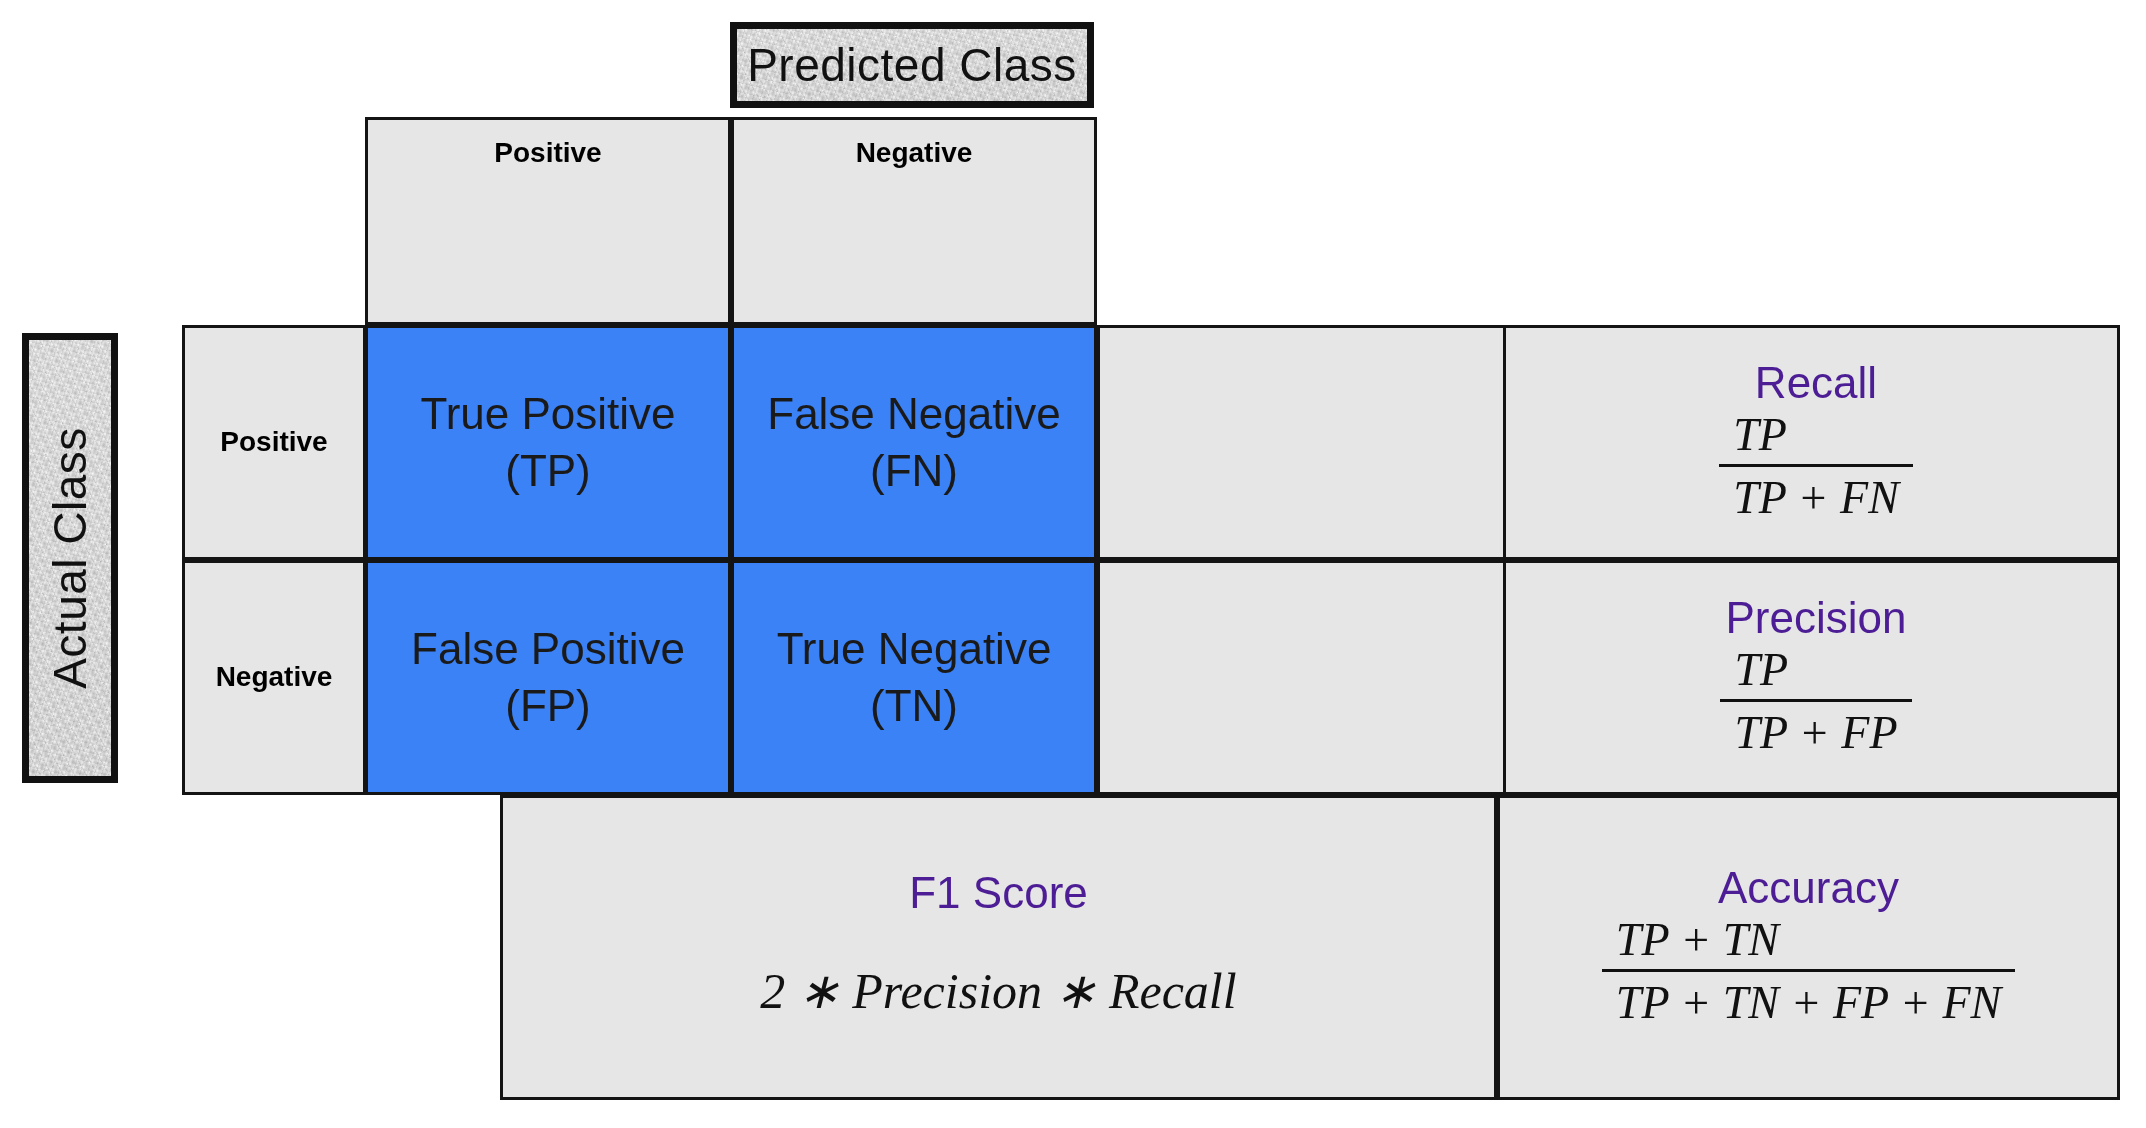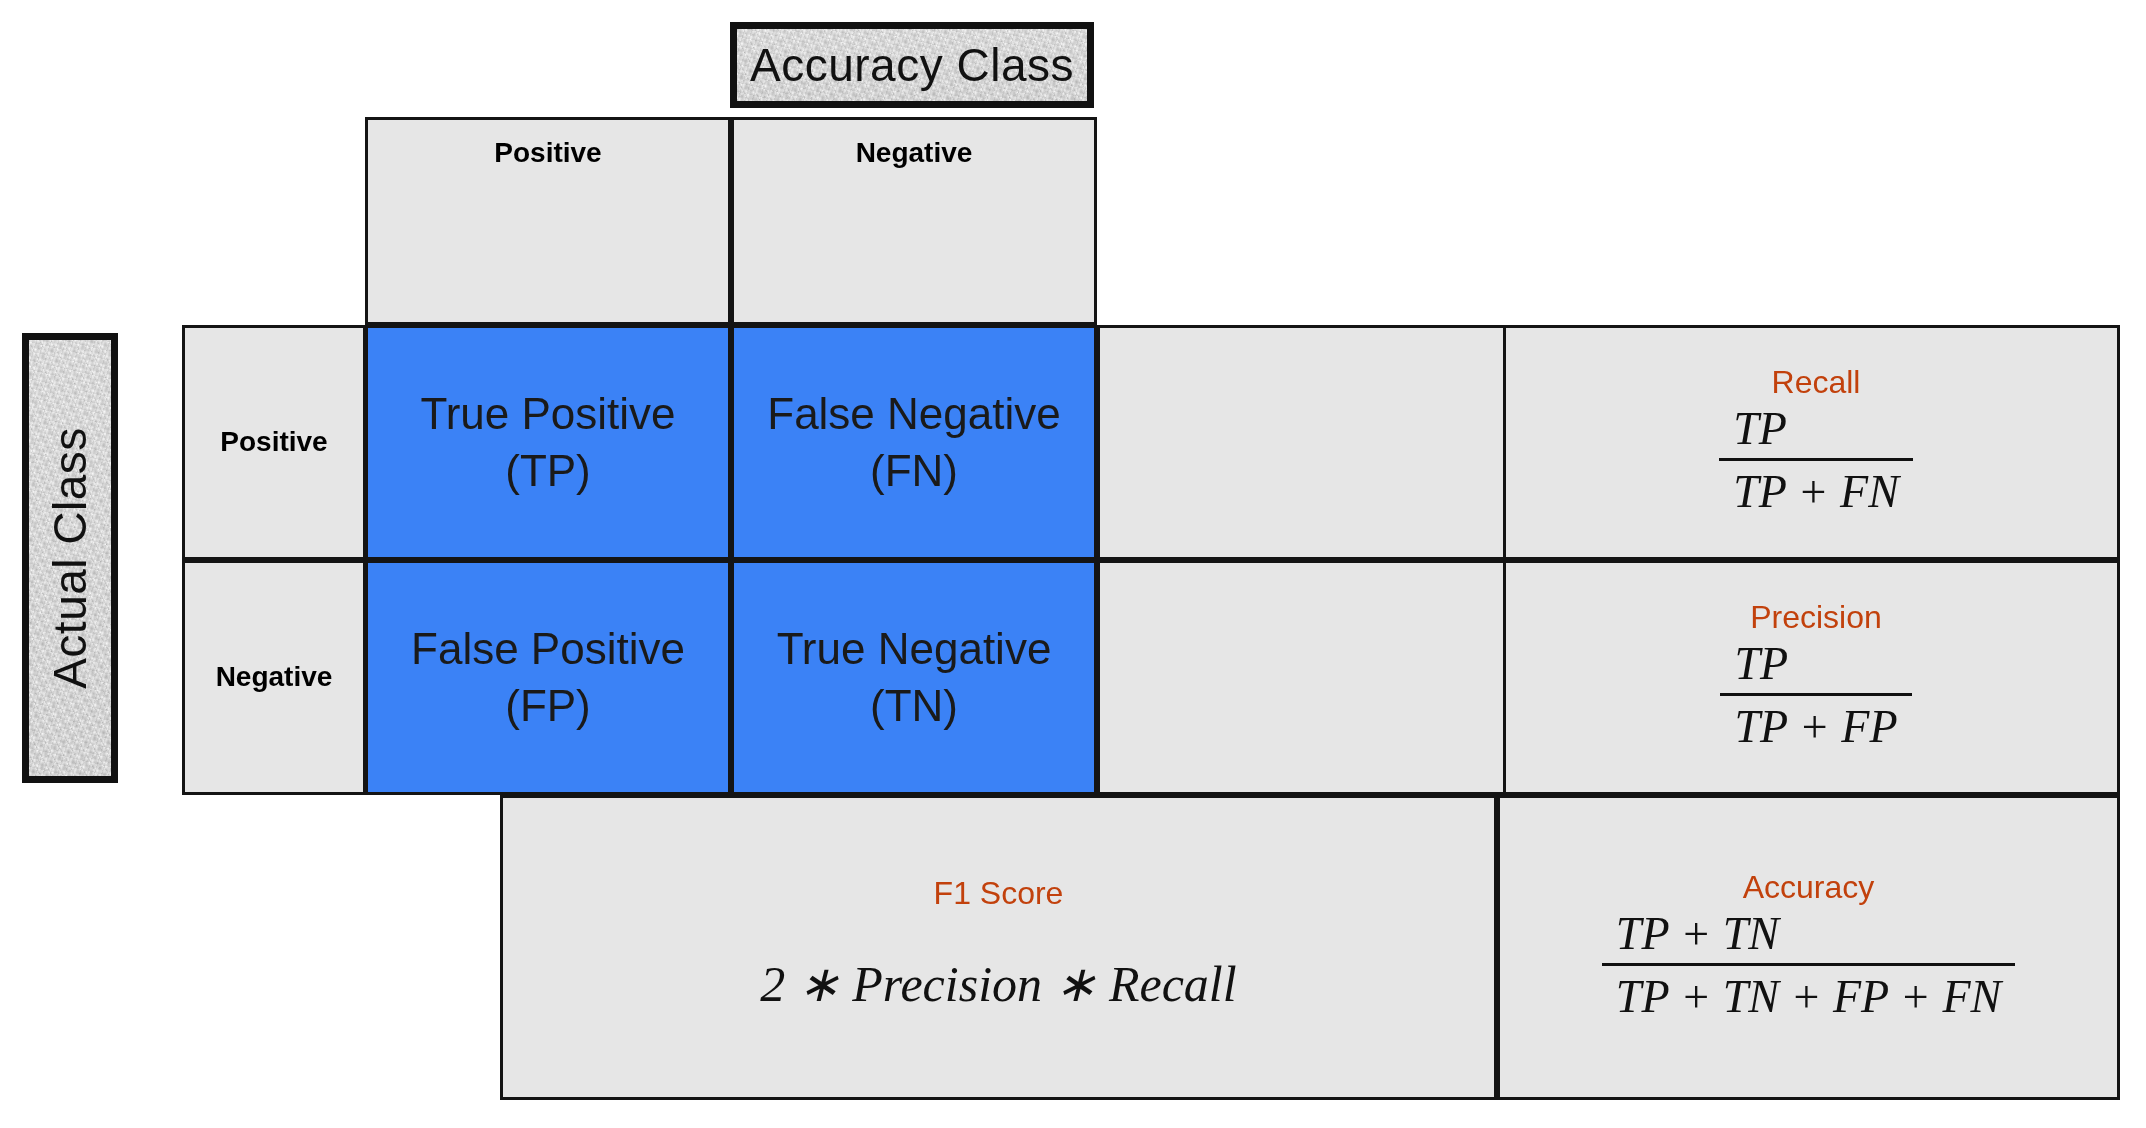--- a/index.html
+++ b/index.html
@@ -124,23 +124,23 @@
     bottom: -3px;
     width: 623px;
     display: flex;
     flex-direction: column;
     align-items: center;
     justify-content: center;
   }
 
   
   .metric-name {
-    font-size: 32px;
+    font-size: 44px;
     font-family: "Liberation Sans", sans-serif;
-    color: #c2410c;
+    color: #4c1d95;
     line-height: 1.05;
     margin-bottom: 2px;
   }
   .frac {
     display: inline-flex;
     flex-direction: column;
     align-items: flex-start;
     font-family: "Liberation Serif", serif;
     font-style: italic;
     font-size: 46px;
@@ -156,21 +156,21 @@
   }
   .frac.big { font-size: 50px; }
   .frac.big .num { padding-bottom: 4px; }
 </style>
 </head>
 <body>
 
 <div id="canvas">
 
   <div id="predicted-class-box" class="title-box">
-    <span class="tb-text">Accuracy Class</span>
+    <span class="tb-text">Predicted Class</span>
   </div>
 
   <div id="actual-class-box" class="title-box">
     <span class="tb-text">Actual Class</span>
   </div>
 
   <div id="col-hdr-positive" class="cell">
     <span class="hdr-label">Positive</span>
   </div>
   <div id="col-hdr-negative" class="cell">

